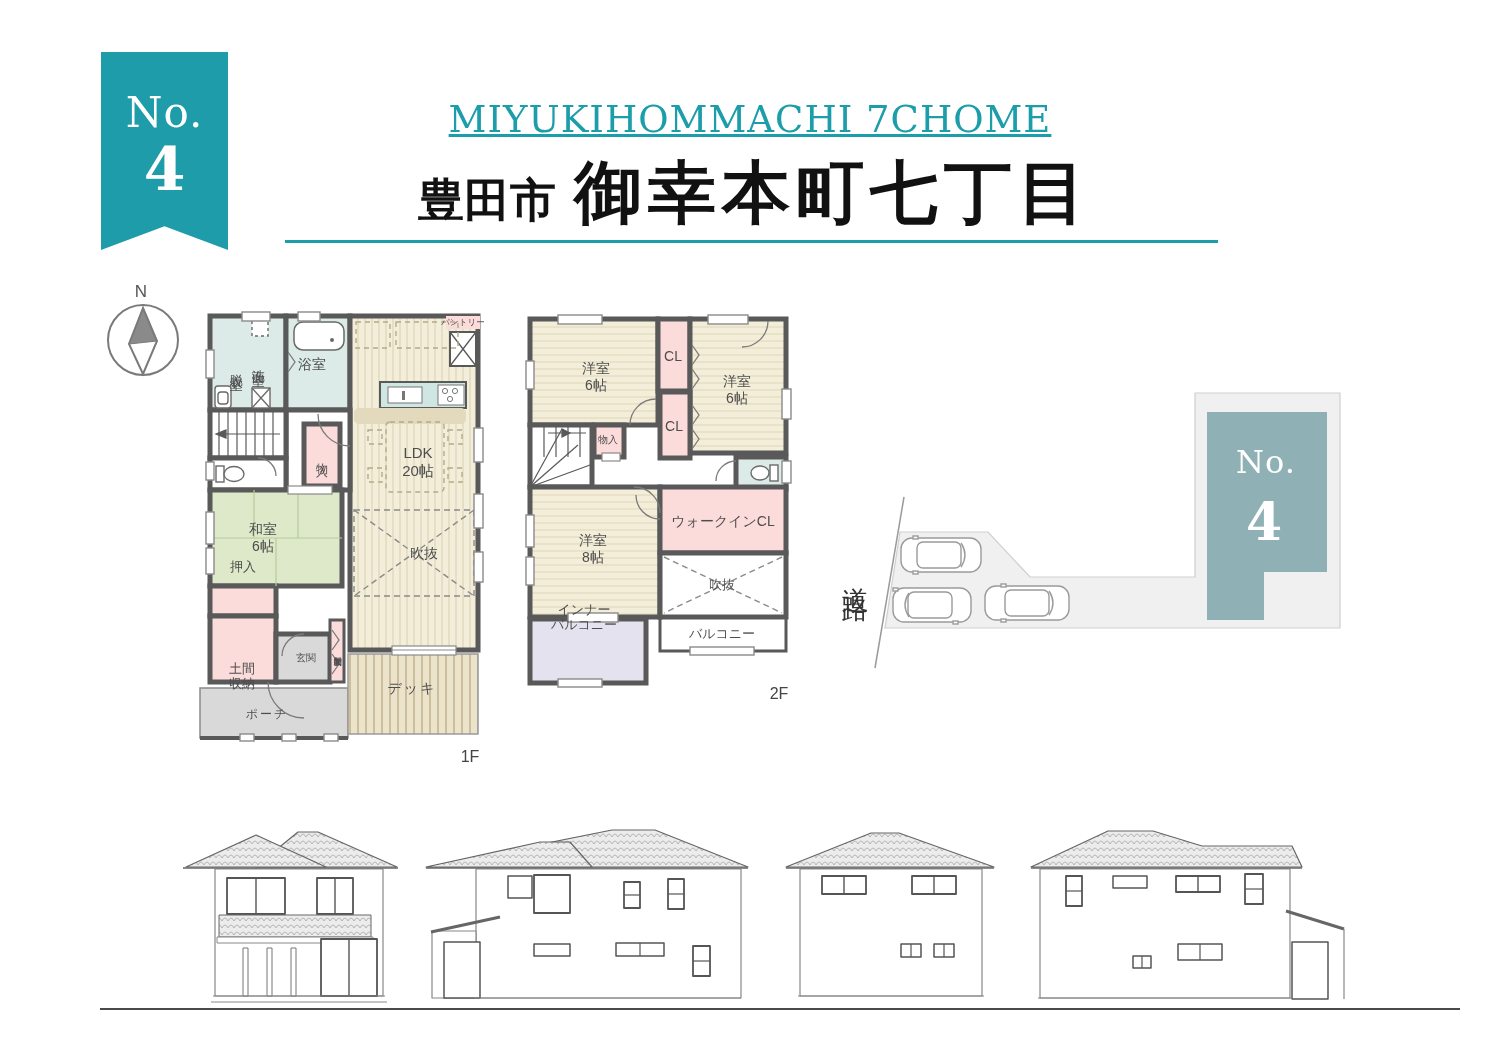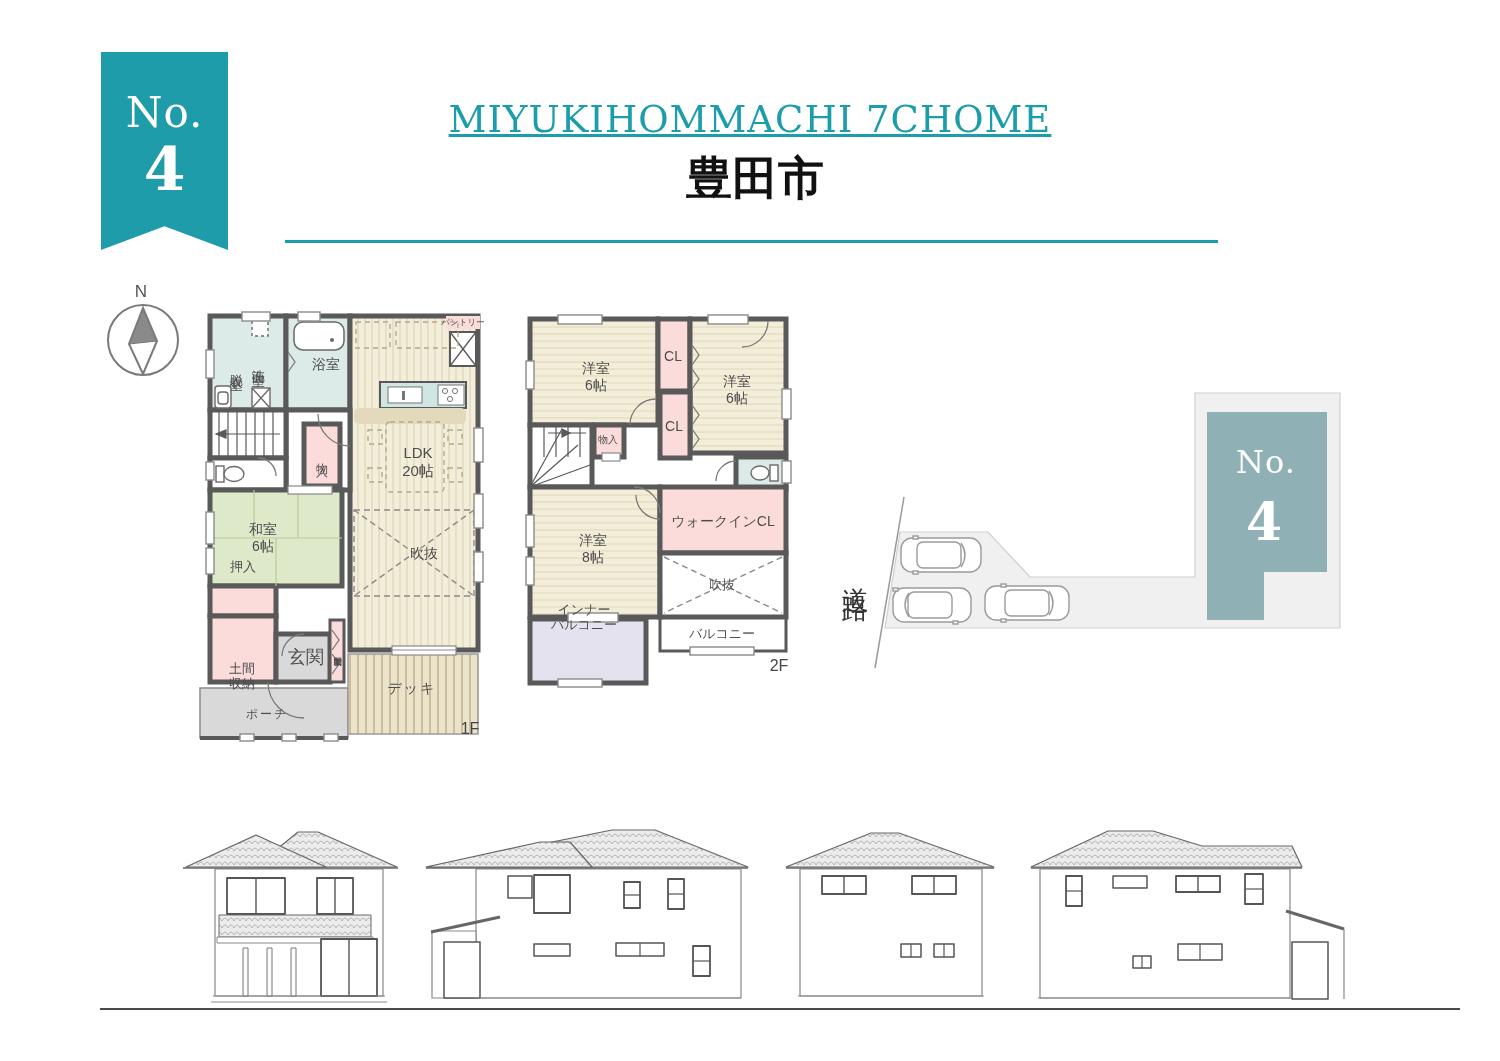--- a/index.html
+++ b/index.html
@@ -21,35 +21,36 @@
             display:flex;align-items:baseline;gap:18px;justify-content:center;}
   .jp-title .city{font-size:46px;font-weight:bold;}
   .jp-title .district{font-size:68px;font-weight:bold;letter-spacing:6px;}
   .underline{position:absolute;left:285px;top:240px;width:933px;height:3px;background:#1b9daa;}
   
   .lbl{position:absolute;transform:translate(-50%,-50%);color:#4d4d4d;text-align:center;
        line-height:1.18;white-space:pre-line;}
   .vert{writing-mode:vertical-rl;text-orientation:upright;letter-spacing:2px;}
   .white-serif{font-family:"DejaVu Serif","Liberation Serif",serif;color:#fff;}
   .road{font-size:27px;color:#333;letter-spacing:8px;}
-  .floor-tag{font-size:16px;color:#444;}
+  .floor-tag{font-size:16px;color:#444;margin-top:28px;}
 </style>
 </head>
 <body>
 
 <div class="page">
 
   <div class="ribbon">
     <div class="no">No.</div>
     <div class="num">4</div>
   </div>
 
   <div class="en-title">MIYUKIHOMMACHI 7CHOME</div>
   <div class="jp-title">
     <span class="city">豊田市</span>
+    <span class="district">御幸本町七丁目</span>
   </div>
   <div class="underline"></div>
 
   <svg style="left:98px;top:296px" width="92" height="86" viewBox="0 0 92 86">
     <circle cx="45" cy="44" r="35" fill="none" stroke="#7a7a7a" stroke-width="2"></circle>
     <polygon points="45,12 31,48 59,45" fill="#8a8a8a" stroke="#7a7a7a" stroke-width="1"></polygon>
     <polygon points="45,12 31,48 45,78 59,45" fill="none" stroke="#7a7a7a" stroke-width="2"></polygon>
   </svg>
   <div class="lbl" style="left:141px;top:292px;font-size:17px;color:#555">N</div>
 
@@ -362,32 +363,32 @@
         <line x1="1200" y1="156" x2="1200" y2="172" stroke="#555" stroke-width="1.2"></line>
       <rect x="1133" y="168" width="18" height="12" fill="#fff" stroke="#555" stroke-width="1.5"></rect>
         <line x1="1142" y1="168" x2="1142" y2="180" stroke="#555" stroke-width="1.2"></line>
       <line x1="1038" y1="210" x2="1292" y2="210" stroke="#888" stroke-width="1.2"></line>
     </g>
     <line x1="100" y1="221" x2="1460" y2="221" stroke="#4a4a4a" stroke-width="2"></line>
   </svg>
 
   <div class="lbl vert" style="left:236px;top:366px;font-size:13px">脱衣室</div>
   <div class="lbl vert" style="left:258px;top:362px;font-size:13px">洗面室</div>
-  <div class="lbl" style="left:326px;top:364px;font-size:14px">浴室</div>
+  <div class="lbl" style="left:312px;top:364px;font-size:14px">浴室</div>
   <div class="lbl" style="left:463px;top:322px;font-size:8.5px">パントリー</div>
   <div class="lbl" style="left:418px;top:462px;font-size:15px">LDK
 20帖</div>
   <div class="lbl vert" style="left:322px;top:455px;font-size:12px">物入</div>
   <div class="lbl" style="left:263px;top:538px;font-size:14px">和室
 6帖</div>
   <div class="lbl" style="left:424px;top:553px;font-size:14px">吹抜</div>
   <div class="lbl" style="left:243px;top:567px;font-size:13px">押入</div>
   <div class="lbl" style="left:242px;top:676px;font-size:13px">土間
 収納</div>
-  <div class="lbl" style="left:306px;top:658px;font-size:18px">玄関</div>
+  <div class="lbl" style="left:306px;top:658px;font-size:10px">玄関</div>
   <div class="lbl vert" style="left:337px;top:651px;font-size:8px;letter-spacing:0">大型玄関収納</div>
   <div class="lbl" style="left:412px;top:688px;font-size:14px;letter-spacing:2px">デッキ</div>
   <div class="lbl" style="left:267px;top:714px;font-size:12px;letter-spacing:2px">ポーチ</div>
   <div class="lbl floor-tag" style="left:470px;top:729px">1F</div>
 
   <div class="lbl" style="left:596px;top:377px;font-size:14px">洋室
 6帖</div>
   <div class="lbl" style="left:673px;top:356px;font-size:14px">CL</div>
   <div class="lbl" style="left:737px;top:390px;font-size:14px">洋室
 6帖</div>

